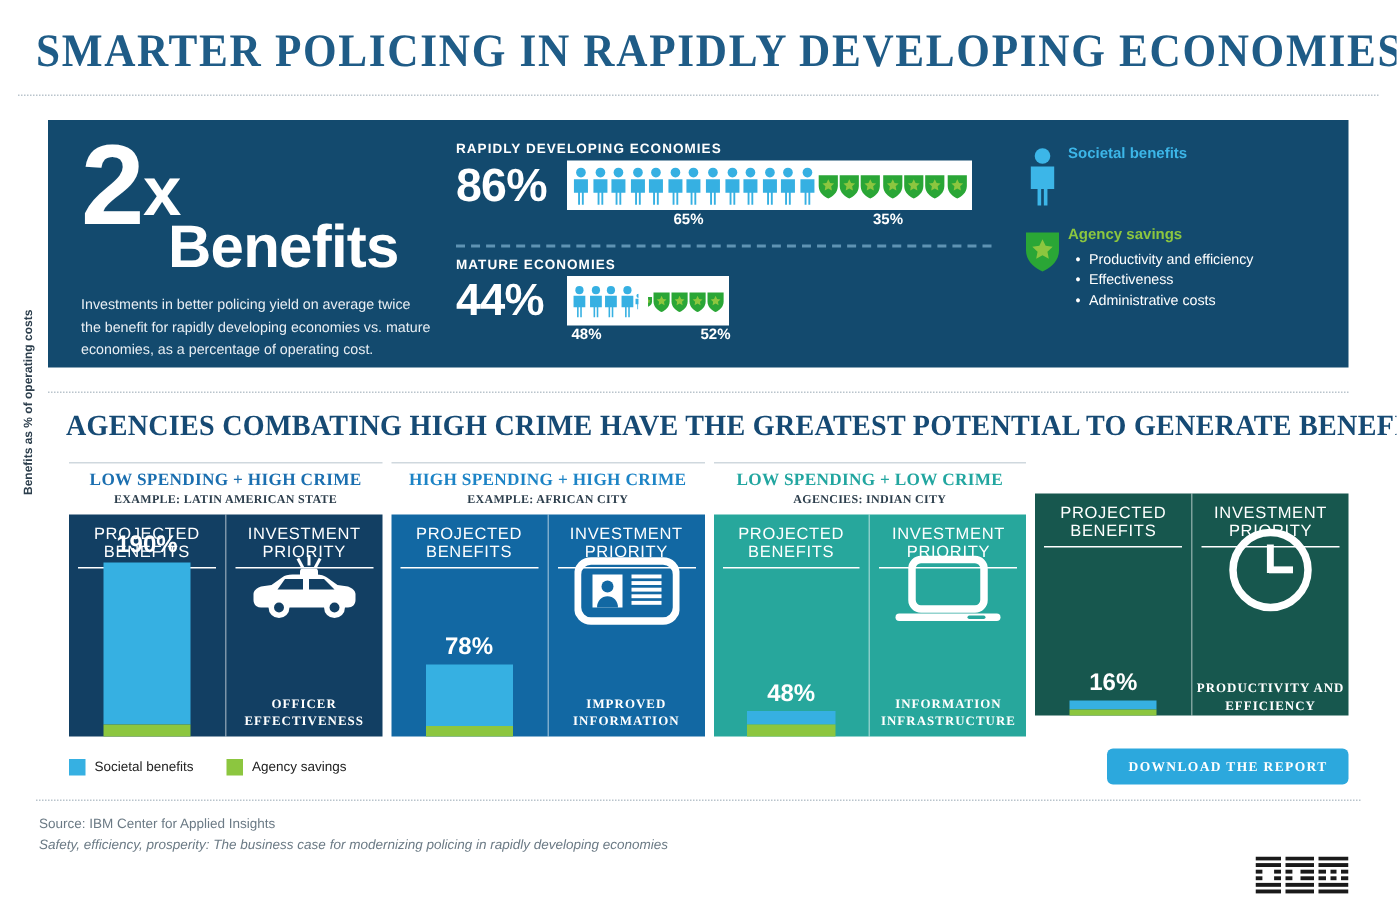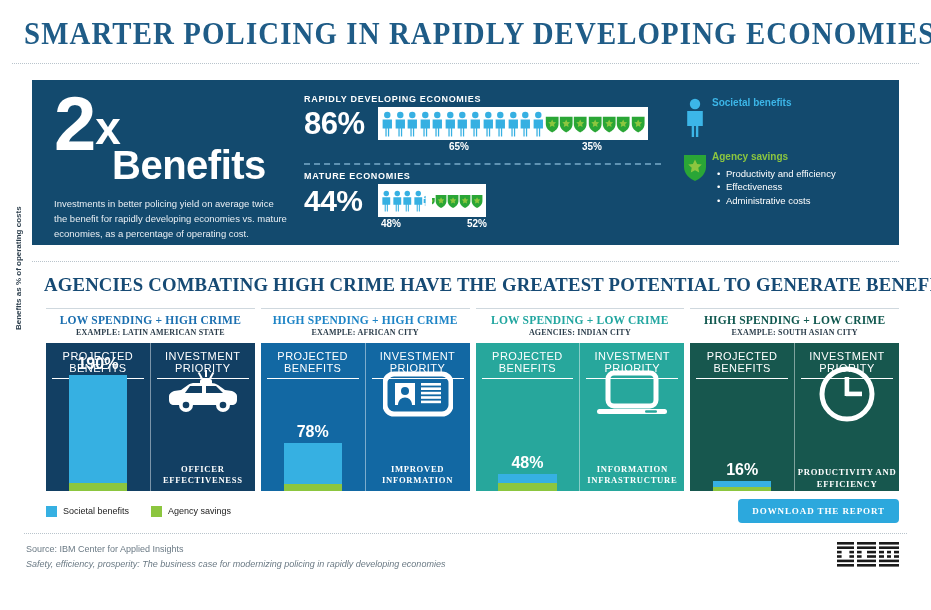--- a/index.html
+++ b/index.html
@@ -169,21 +169,21 @@
   .key-sw.green{background:#8cc63f;}
   .key-lbl{font-size:9px;color:#222;}
   .dl-btn{
     margin-left:auto;background:#2ca8dd;color:#fff;border:none;
     border-radius:4px;padding:7px 14px;
     font-family:"Liberation Serif", serif;font-weight:700;
     font-size:9px;letter-spacing:0.9px;cursor:pointer;
   }
   .foot-rule{border-top:1px dotted #b9c4cc;margin:10px 12px 0 12px;}
   .footer{
-    display:flex;align-items:center;margin:8px 12px 0 14px;
+    display:flex;align-items:flex-start;margin:8px 12px 0 14px;flex-direction:column;
   }
   .src{font-size:9px;color:#6b7a85;line-height:1.6;}
   .src .it{font-style:italic;}
   .ibm{margin-left:auto;margin-right:8px;}
 </style>
 </head>
 <body>
 
 <div class="page">
 
@@ -571,24 +571,20 @@
                   <rect x="2" y="39" width="70" height="5" rx="2.5" fill="#ffffff"></rect>
                   <rect x="50" y="40.3" width="12" height="2.4" rx="1.2" fill="#27a79c"></rect>
                 </svg>
               </div>
               <div class="prio-lbl">INFORMATION INFRASTRUCTURE</div>
             </div>
           </div>
         </div>
       </div>
       <div class="col">
-        <div class="col-head">
-          <div class="col-title" style="color:#10584f">HIGH SPENDING + LOW CRIME</div>
-          <div class="col-sub">EXAMPLE: SOUTH ASIAN CITY</div>
-        </div>
         <div class="panel" style="background:#17574e">
           <div class="half left">
             <div class="half-lbl">PROJECTED BENEFITS</div>
             <div class="bar-wrap">
               <div class="bar-col">
                 <div class="bar-val">16%</div>
                 <div class="bar">
                   <div class="blue" style="height:6px"></div>
                   <div class="green" style="height:4px"></div>
                 </div>

